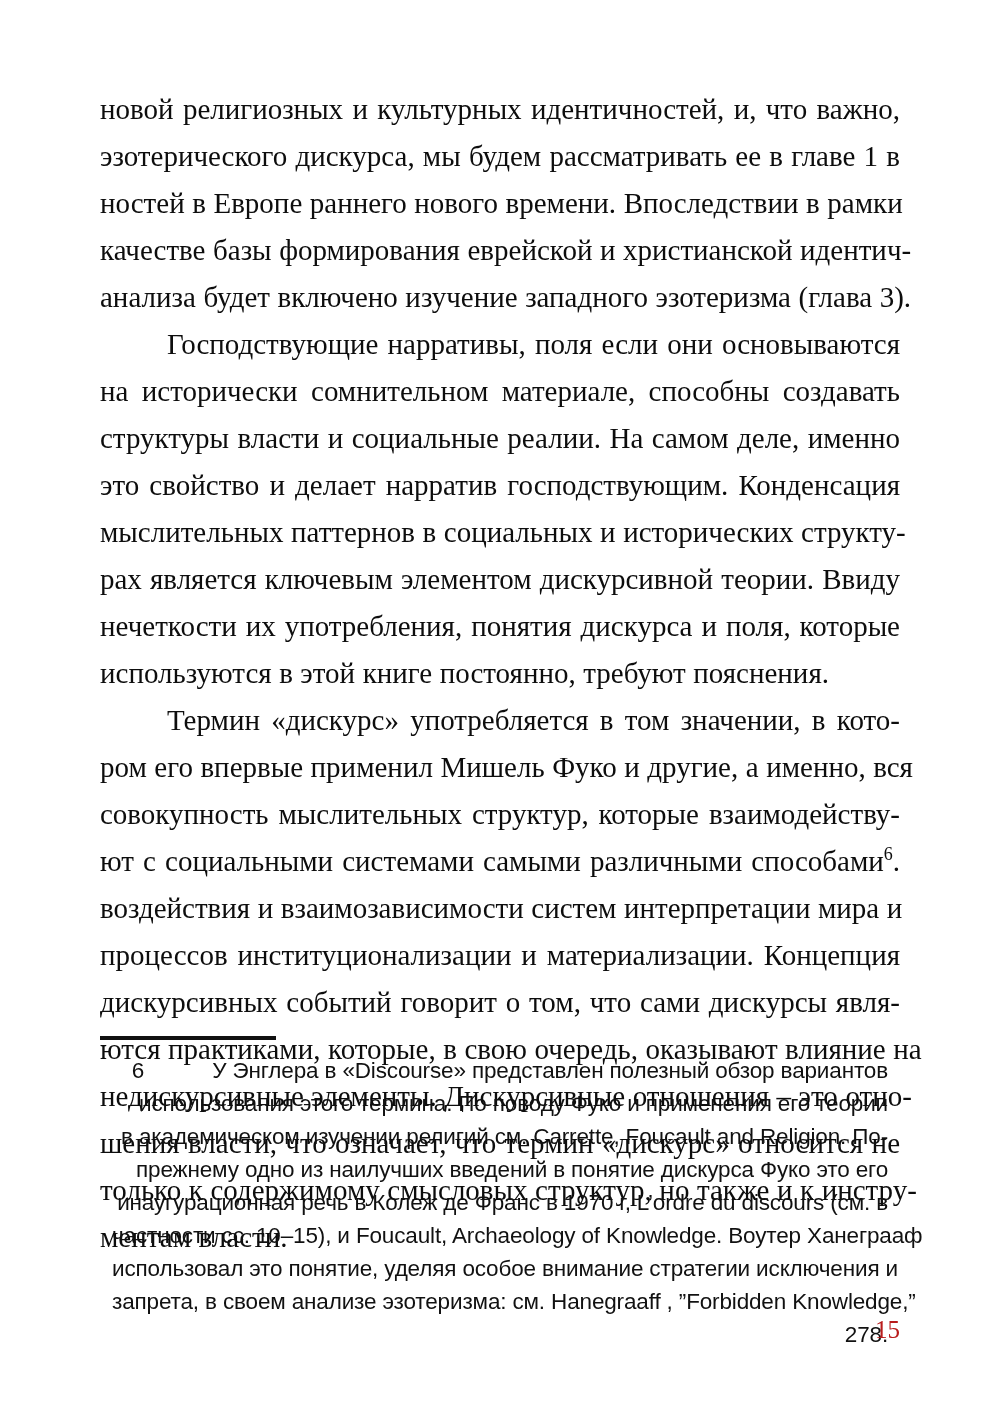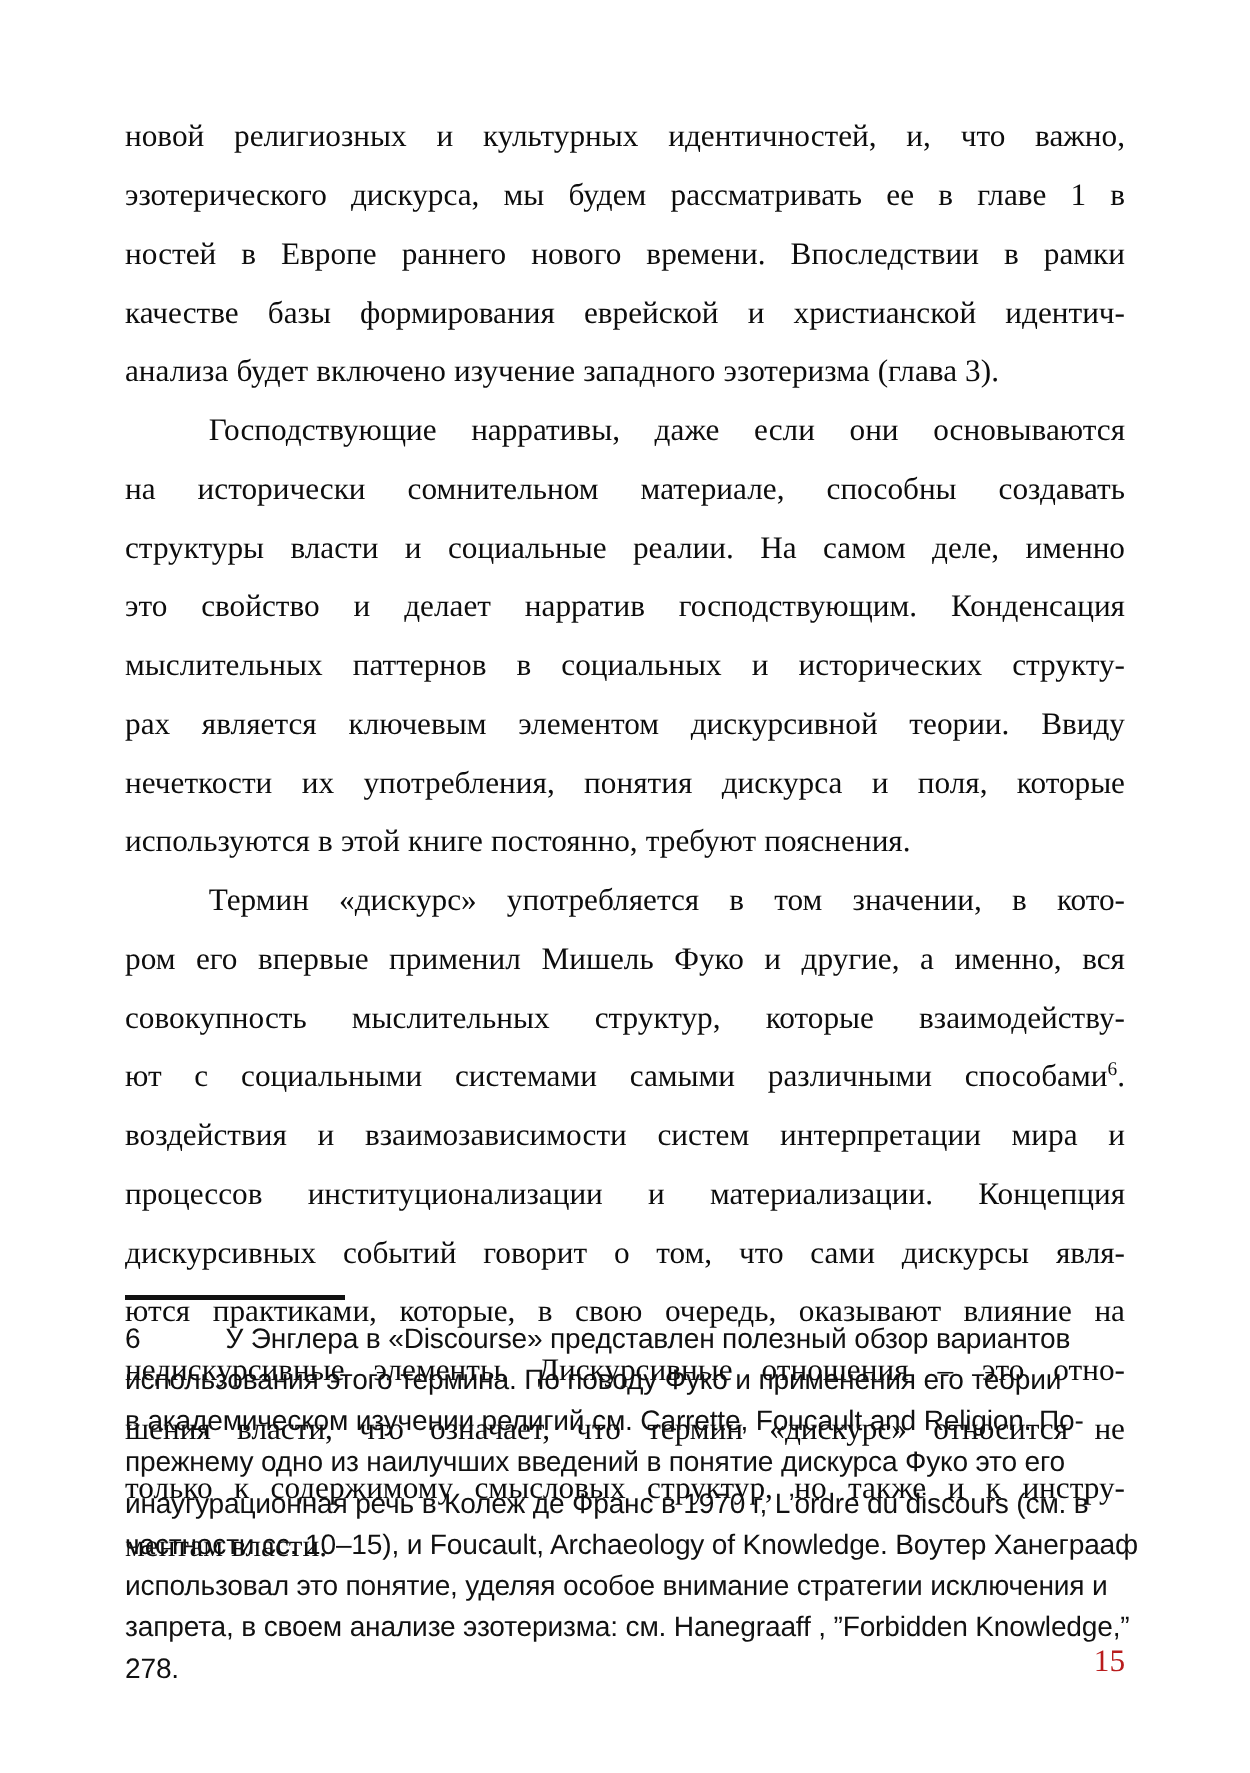--- a/index.html
+++ b/index.html
@@ -21,21 +21,21 @@
   .text-column {
     position: absolute;
     left: 100px;
     top: 86px;
     width: 800px;
   }
 
   
   .body-par {
     font-family: "Liberation Serif", "DejaVu Serif", serif;
-    font-size: 25px;
+    font-size: 29px;
     line-height: 47px;
     color: #0d0d0d;
     text-align: justify;
     text-justify: inter-word;
     margin: 0;
     -webkit-hyphens: none;
     hyphens: none;
     word-spacing: 0.01em;
   }
 
@@ -72,22 +72,22 @@
     height: 4px;
     background: #111111;
     margin: 0 0 14px 0;
   }
 
   .footnote-text {
     font-family: "Liberation Sans", "DejaVu Sans", sans-serif;
     font-size: 22.5px;
     line-height: 33px;
     color: #111111;
-    text-align: left;
-    margin: 0;
+    text-align: right;
+    margin: 12px;
     letter-spacing: -0.15px;
   }
 
   .fn-line {
     display: block;
     white-space: nowrap;
   }
 
   .fn-num-gap {
     display: inline-block;
@@ -115,21 +115,21 @@
 
     <p class="body-par">
       <span class="line">новой религиозных и культурных идентичностей, и, что важно,</span>
       <span class="line">эзотерического дискурса, мы будем рассматривать ее в главе 1 в</span>
       <span class="line">ностей в Европе раннего нового времени. Впоследствии в рамки</span>
       <span class="line">качестве базы формирования еврейской и христианской идентич-</span>
       <span class="line ragged">анализа будет включено изучение западного эзотеризма (глава 3).</span>
     </p>
 
     <p class="body-par">
-      <span class="line indent">Господствующие нарративы, даже если они основываются</span>
+      <span class="line indent">Господствующие нарративы, поля если они основываются</span>
       <span class="line">на исторически сомнительном материале, способны создавать</span>
       <span class="line">структуры власти и социальные реалии. На самом деле, именно</span>
       <span class="line">это свойство и делает нарратив господствующим. Конденсация</span>
       <span class="line">мыслительных паттернов в социальных и исторических структу-</span>
       <span class="line">рах является ключевым элементом дискурсивной теории. Ввиду</span>
       <span class="line">нечеткости их употребления, понятия дискурса и поля, которые</span>
       <span class="line ragged">используются в этой книге постоянно, требуют пояснения.</span>
     </p>
 
     <p class="body-par">

